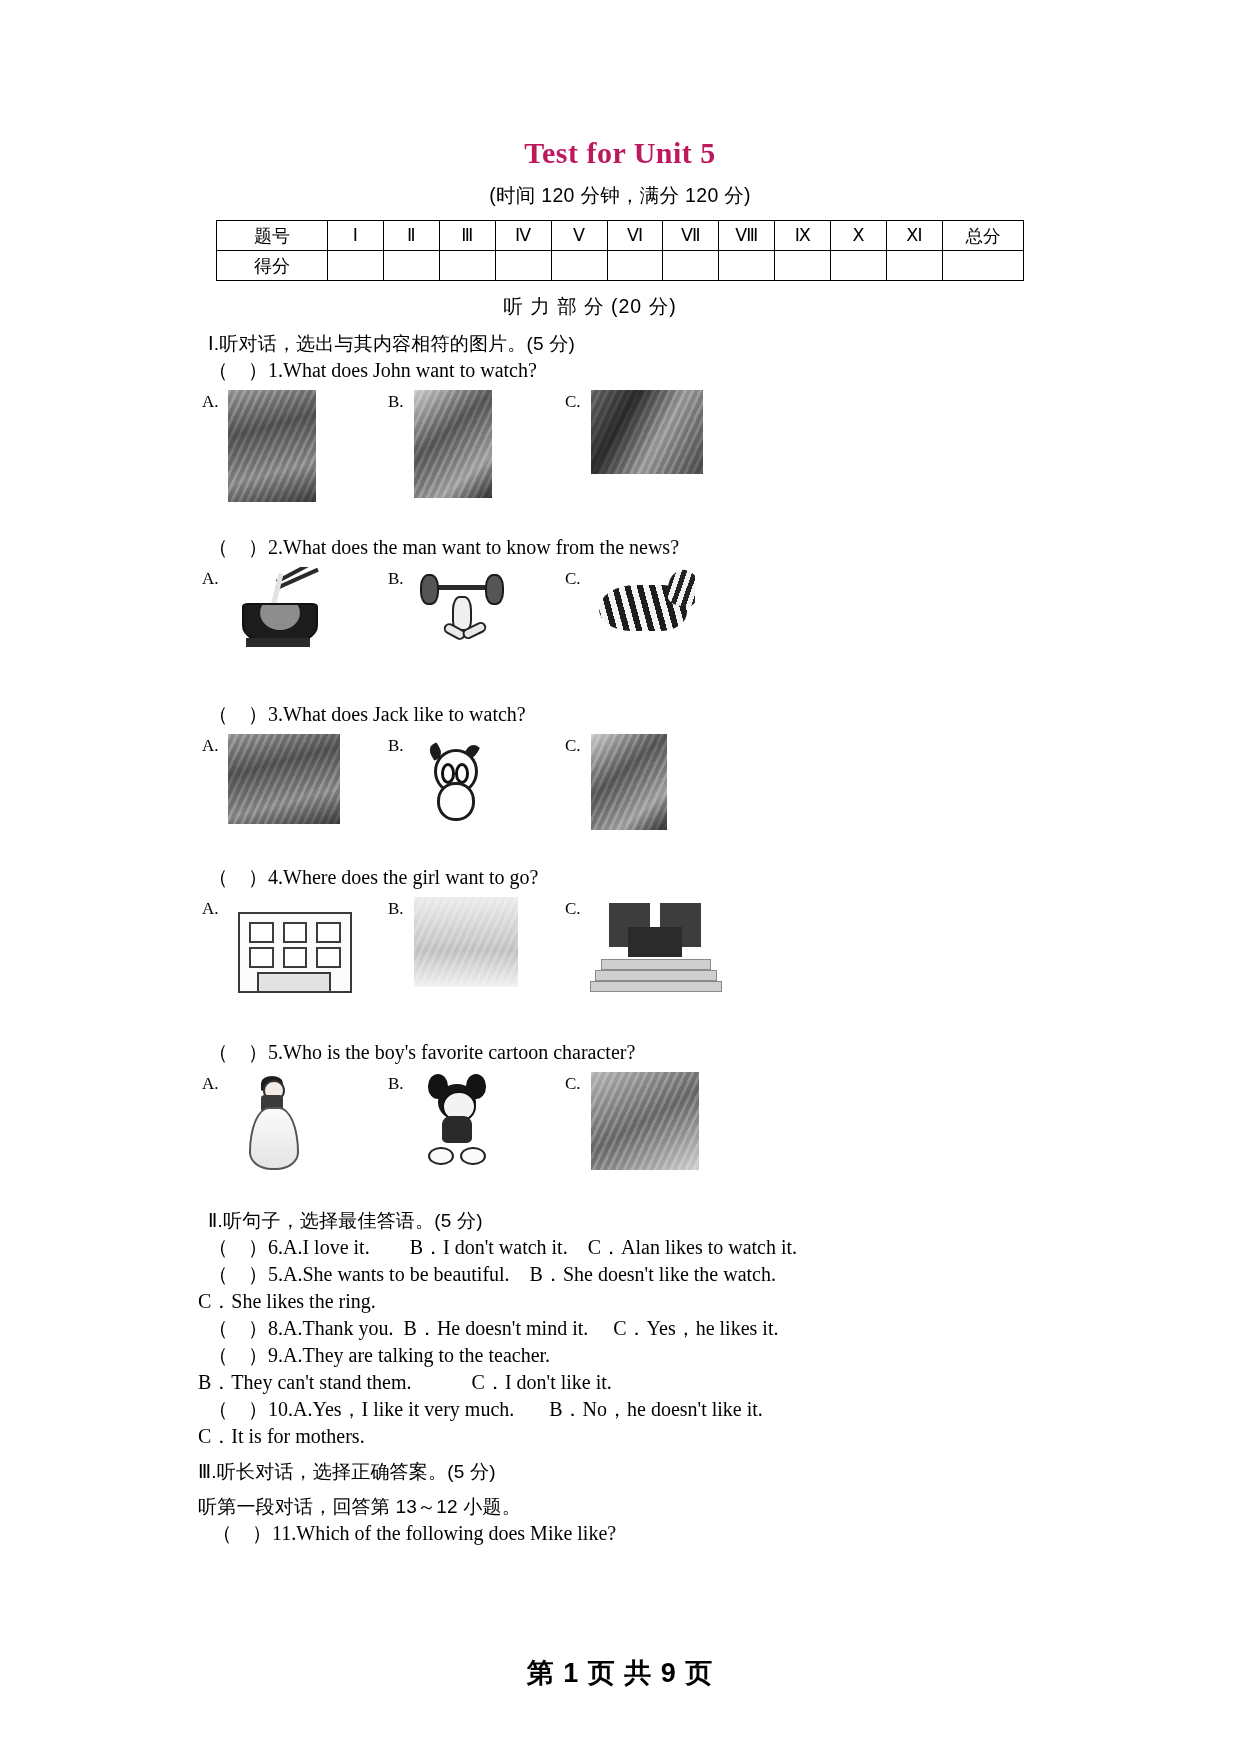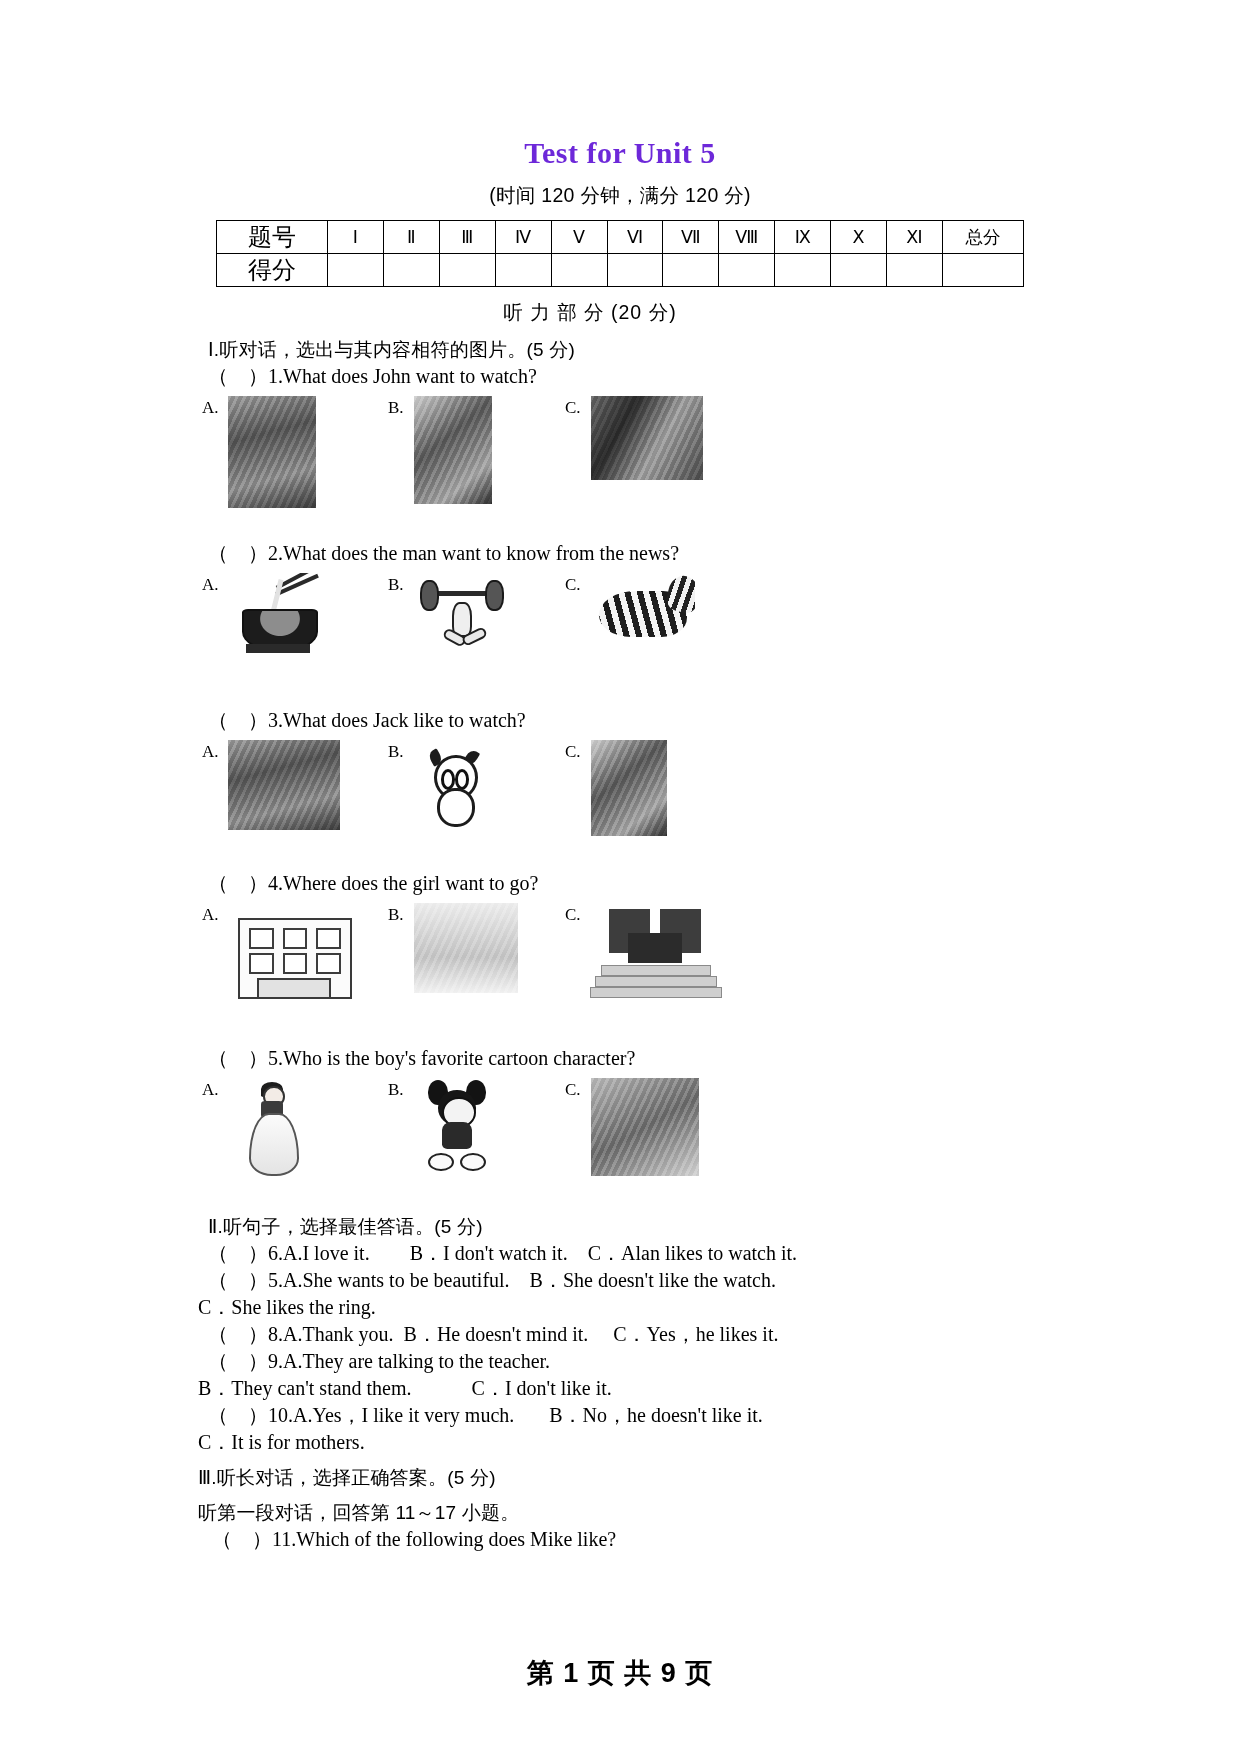--- a/index.html
+++ b/index.html
@@ -19,21 +19,21 @@
     position: relative;
     width: 1240px;
     height: 1754px;
     box-sizing: border-box;
     padding: 0;
   }
 
   
   .doc-title {
     text-align: center;
-    color: #6d28d9;
+    color: #be185d;
     font-size: 30px;
     font-weight: 700;
     letter-spacing: 0.5px;
     margin: 0;
     padding-top: 138px;
     line-height: 1.0;
     font-family: "Liberation Serif", "DejaVu Serif", serif;
   }
   .doc-subtitle {
     text-align: center;
@@ -58,21 +58,21 @@
     border: 1px solid #000;
     height: 29px;
     text-align: center;
     vertical-align: middle;
     font-size: 17.5px;
     font-family: "Liberation Sans", "DejaVu Sans", sans-serif;
     padding: 0;
   }
   table.score-table td.lbl {
     width: 110px;
-    font-size: 24px;
+    font-size: 18px;
   }
   table.score-table td.total {
     width: 80px;
   }
 
   
   .sec-head {
     text-align: center;
     font-size: 19.5px;
     font-family: "Liberation Sans", "DejaVu Sans", sans-serif;
@@ -433,18 +433,18 @@
   <div class="q-line">（    ）6.A.I love it.        B．I don't watch it.    C．Alan likes to watch it.</div>
   <div class="q-line">（    ）5.A.She wants to be beautiful.    B．She doesn't like the watch.</div>
   <div class="q-line flush">C．She likes the ring.</div>
   <div class="q-line">（    ）8.A.Thank you.  B．He doesn't mind it.     C．Yes，he likes it.</div>
   <div class="q-line">（    ）9.A.They are talking to the teacher.</div>
   <div class="q-line flush">B．They can't stand them.            C．I don't like it.</div>
   <div class="q-line">（    ）10.A.Yes，I like it very much.       B．No，he doesn't like it.</div>
   <div class="q-line flush">C．It is for mothers.</div>
 
   <div class="cn-line" style="margin-left:198px;margin-top:9px;">Ⅲ.听长对话，选择正确答案。(5 分)</div>
-  <div class="cn-line" style="margin-left:198px;margin-top:9px;">听第一段对话，回答第 11～17 小题。</div>
+  <div class="cn-line" style="margin-left:198px;margin-top:9px;">听第一段对话，回答第 13～12 小题。</div>
   <div class="q-line" style="margin-left:212px;">（    ）11.Which of the following does Mike like?</div>
 
   <div class="footer">第 1 页 共 9 页</div>
 
 </div>
 
 </body></html>

